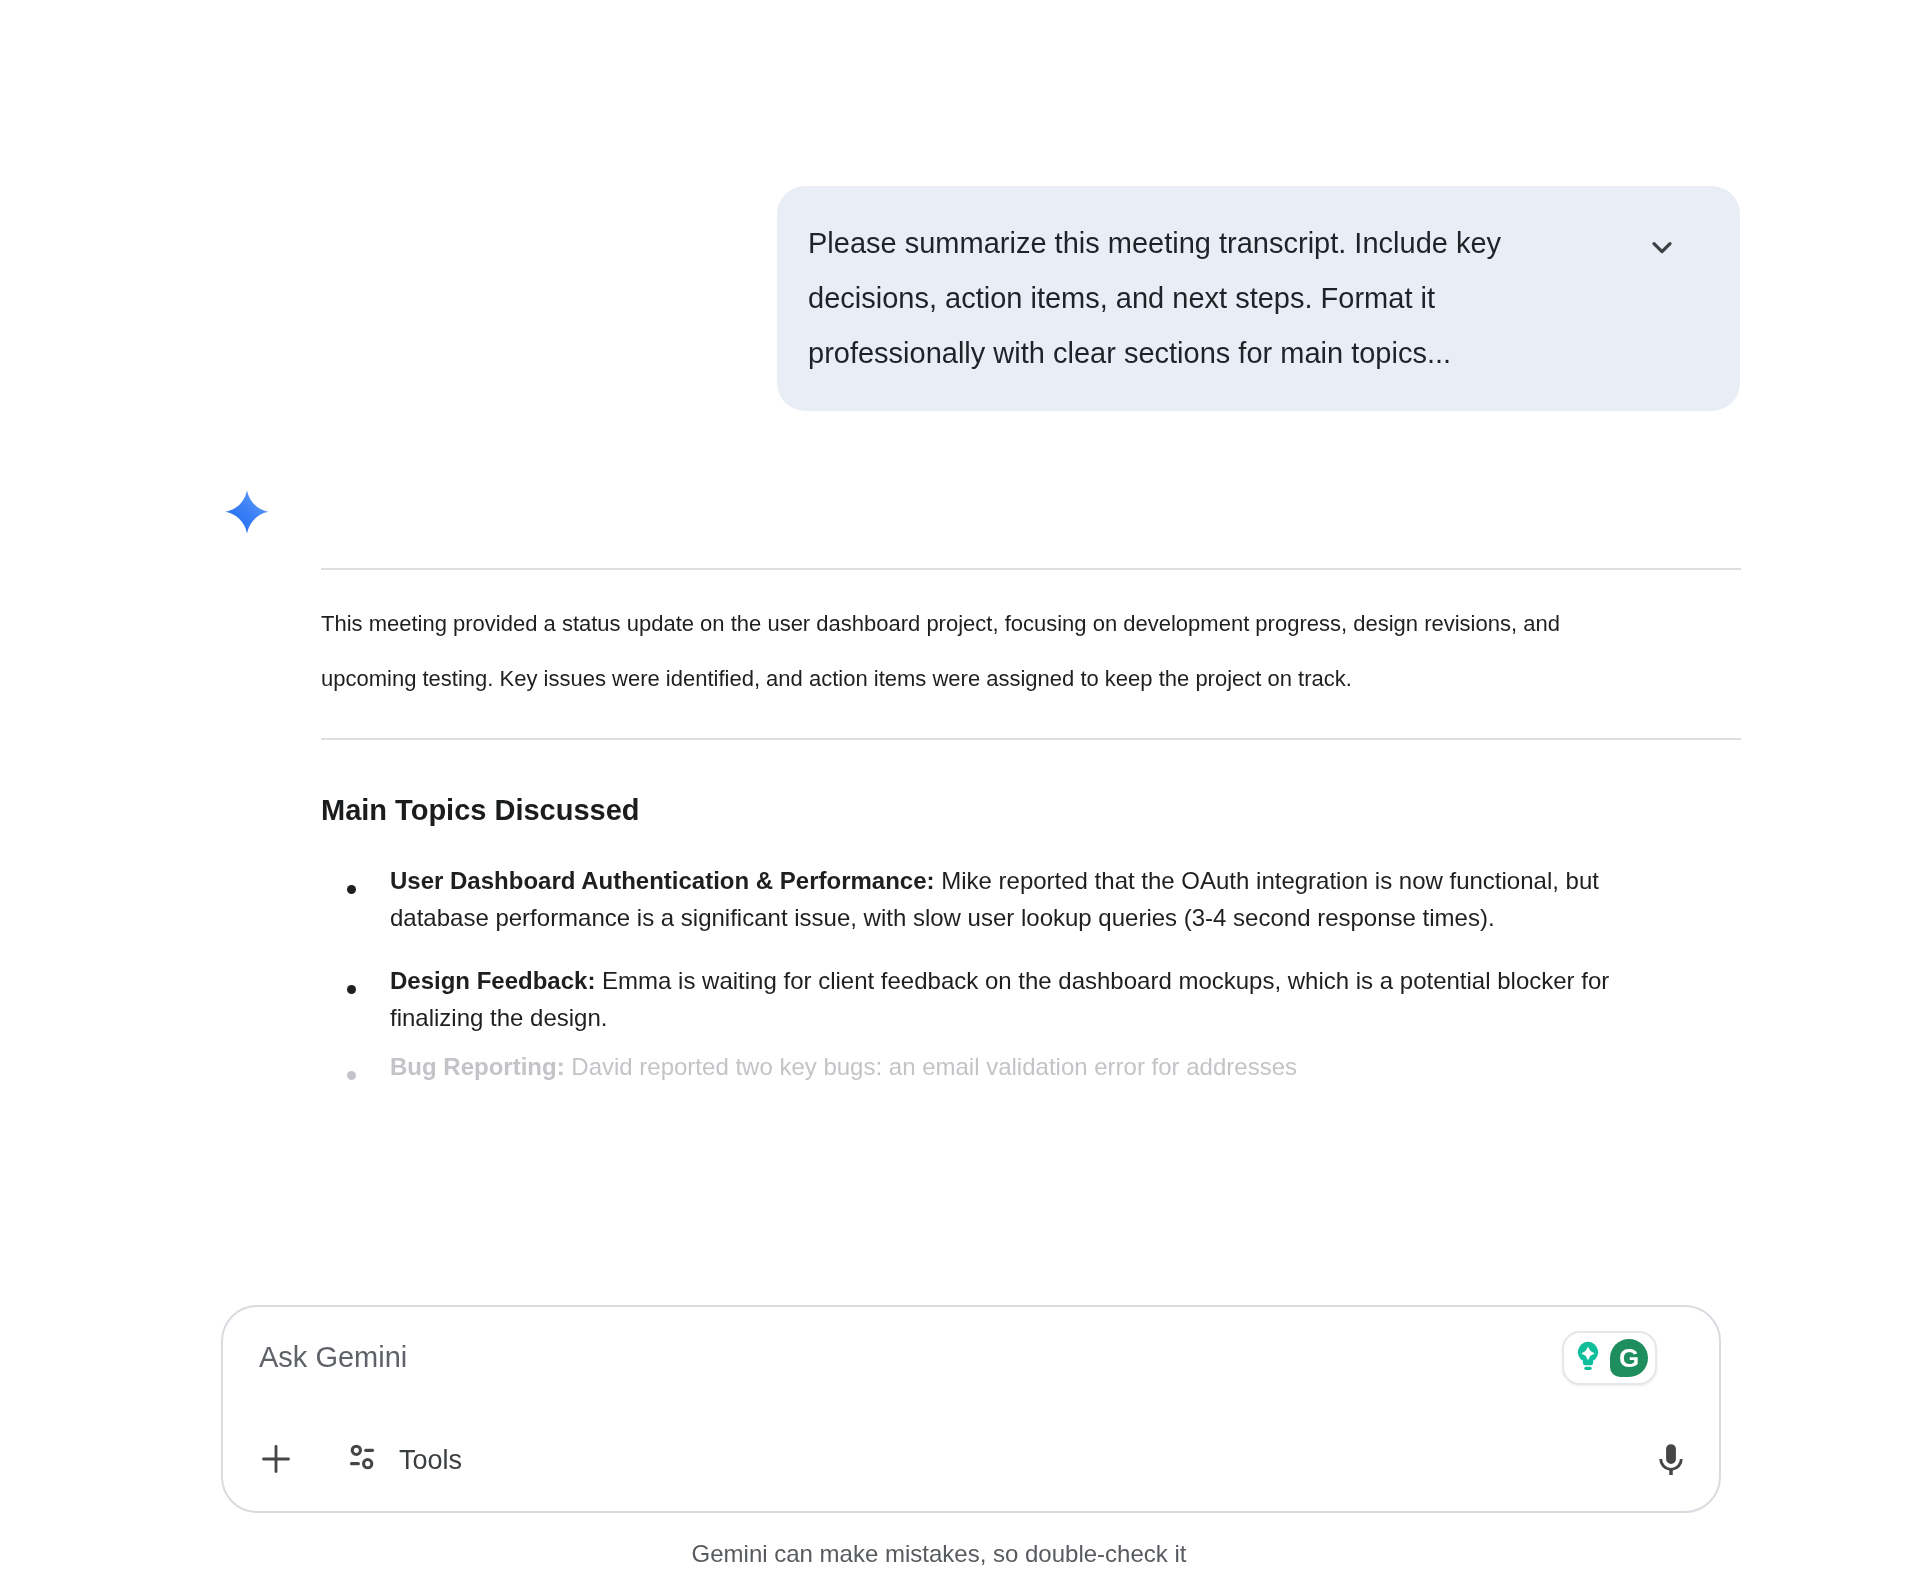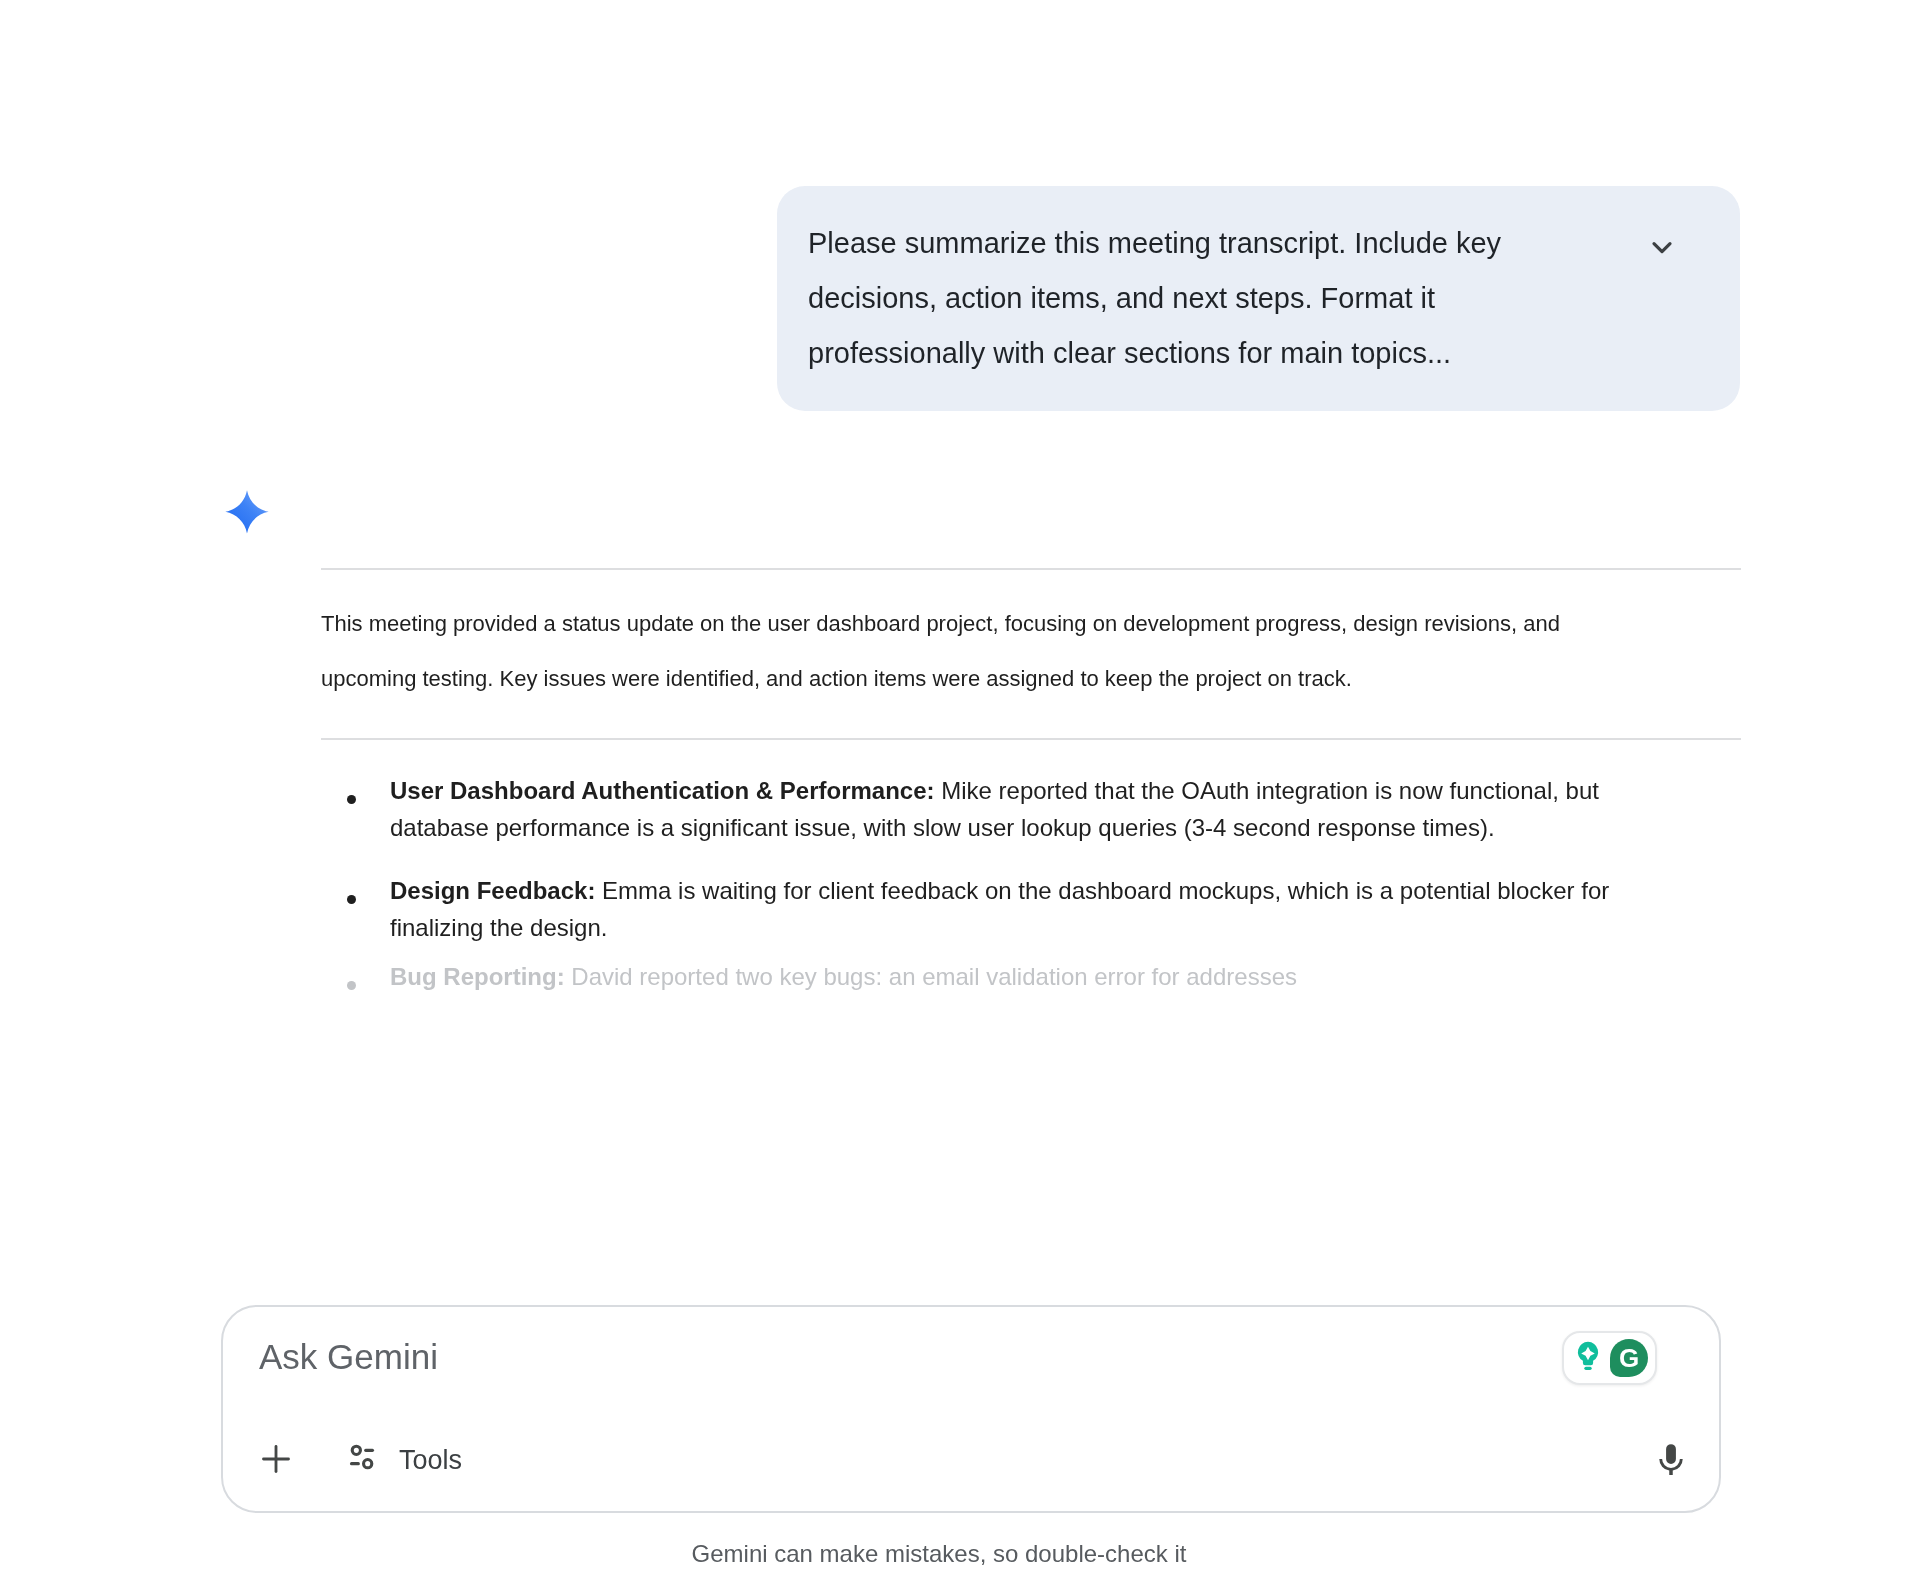--- a/index.html
+++ b/index.html
@@ -65,21 +65,21 @@
   
   .composer {
     position:absolute; left:221px; top:1305px; width:1500px; height:208px;
     background:#ffffff; border:2px solid #D8DBDF; border-radius:36px;
     z-index:10;
   }
   .composer-input {
     position:absolute; left:36px; top:24px; width:950px; height:52px;
     border:none; outline:none; background:transparent;
     font-family:"Liberation Sans", sans-serif;
-    font-size:35px; color:#1F1F1F;
+    font-size:29px; color:#1F1F1F;
   }
   .composer-input::placeholder { color:#5F6368; opacity:1; }
 
   .grammarly-pill {
     position:absolute; right:62px; top:24px; height:54px;
     display:flex; align-items:center; gap:5px; padding:0 7px;
     background:#ffffff; border:2px solid #E5E7E9; border-radius:18px;
     box-shadow:0 1px 3px rgba(0,0,0,0.07); cursor:pointer;
   }
   .g-badge {
@@ -140,20 +140,21 @@
 </div>
 
 <div class="response">
 
   <hr class="divider div-1">
 
   <div class="summary">This meeting provided a status update on the user dashboard project, focusing on development progress, design revisions, and upcoming testing. Key issues were identified, and action items were assigned to keep the project on track.</div>
 
   <hr class="divider div-2">
 
+  <div class="section-heading">Main Topics Discussed</div>
 
   <ul class="topic-list">
     <li class="topic-item">
       <span class="dot"></span>
       <span class="topic-label">User Dashboard Authentication &amp; Performance:</span><span> Mike reported that the OAuth integration is now functional, but database performance is a significant issue, with slow user lookup queries (3-4 second response times).</span>
     </li>
     <li class="topic-item topic-item-2">
       <span class="dot"></span>
       <span class="topic-label">Design Feedback:</span><span> Emma is waiting for client feedback on the dashboard mockups, which is a potential blocker for finalizing the design.</span>
     </li>

